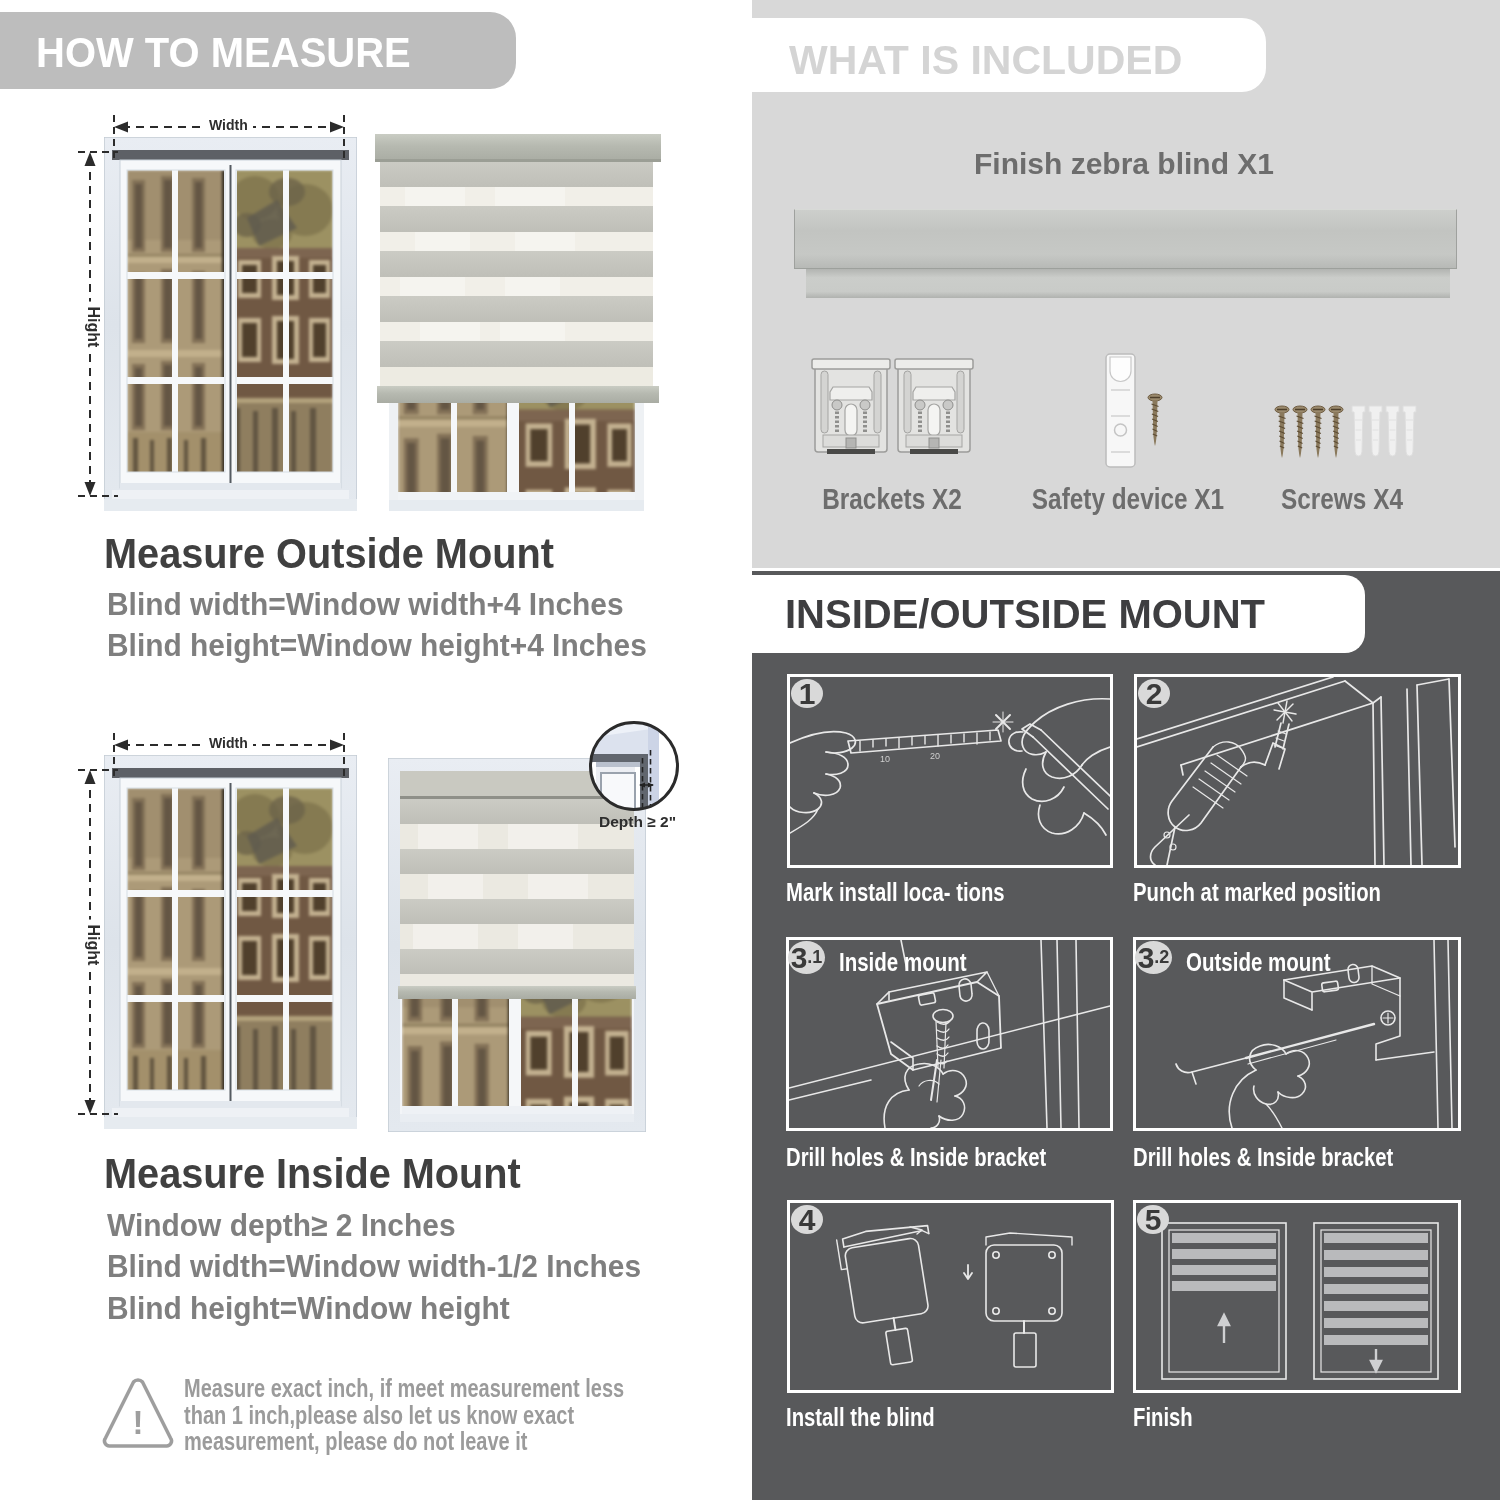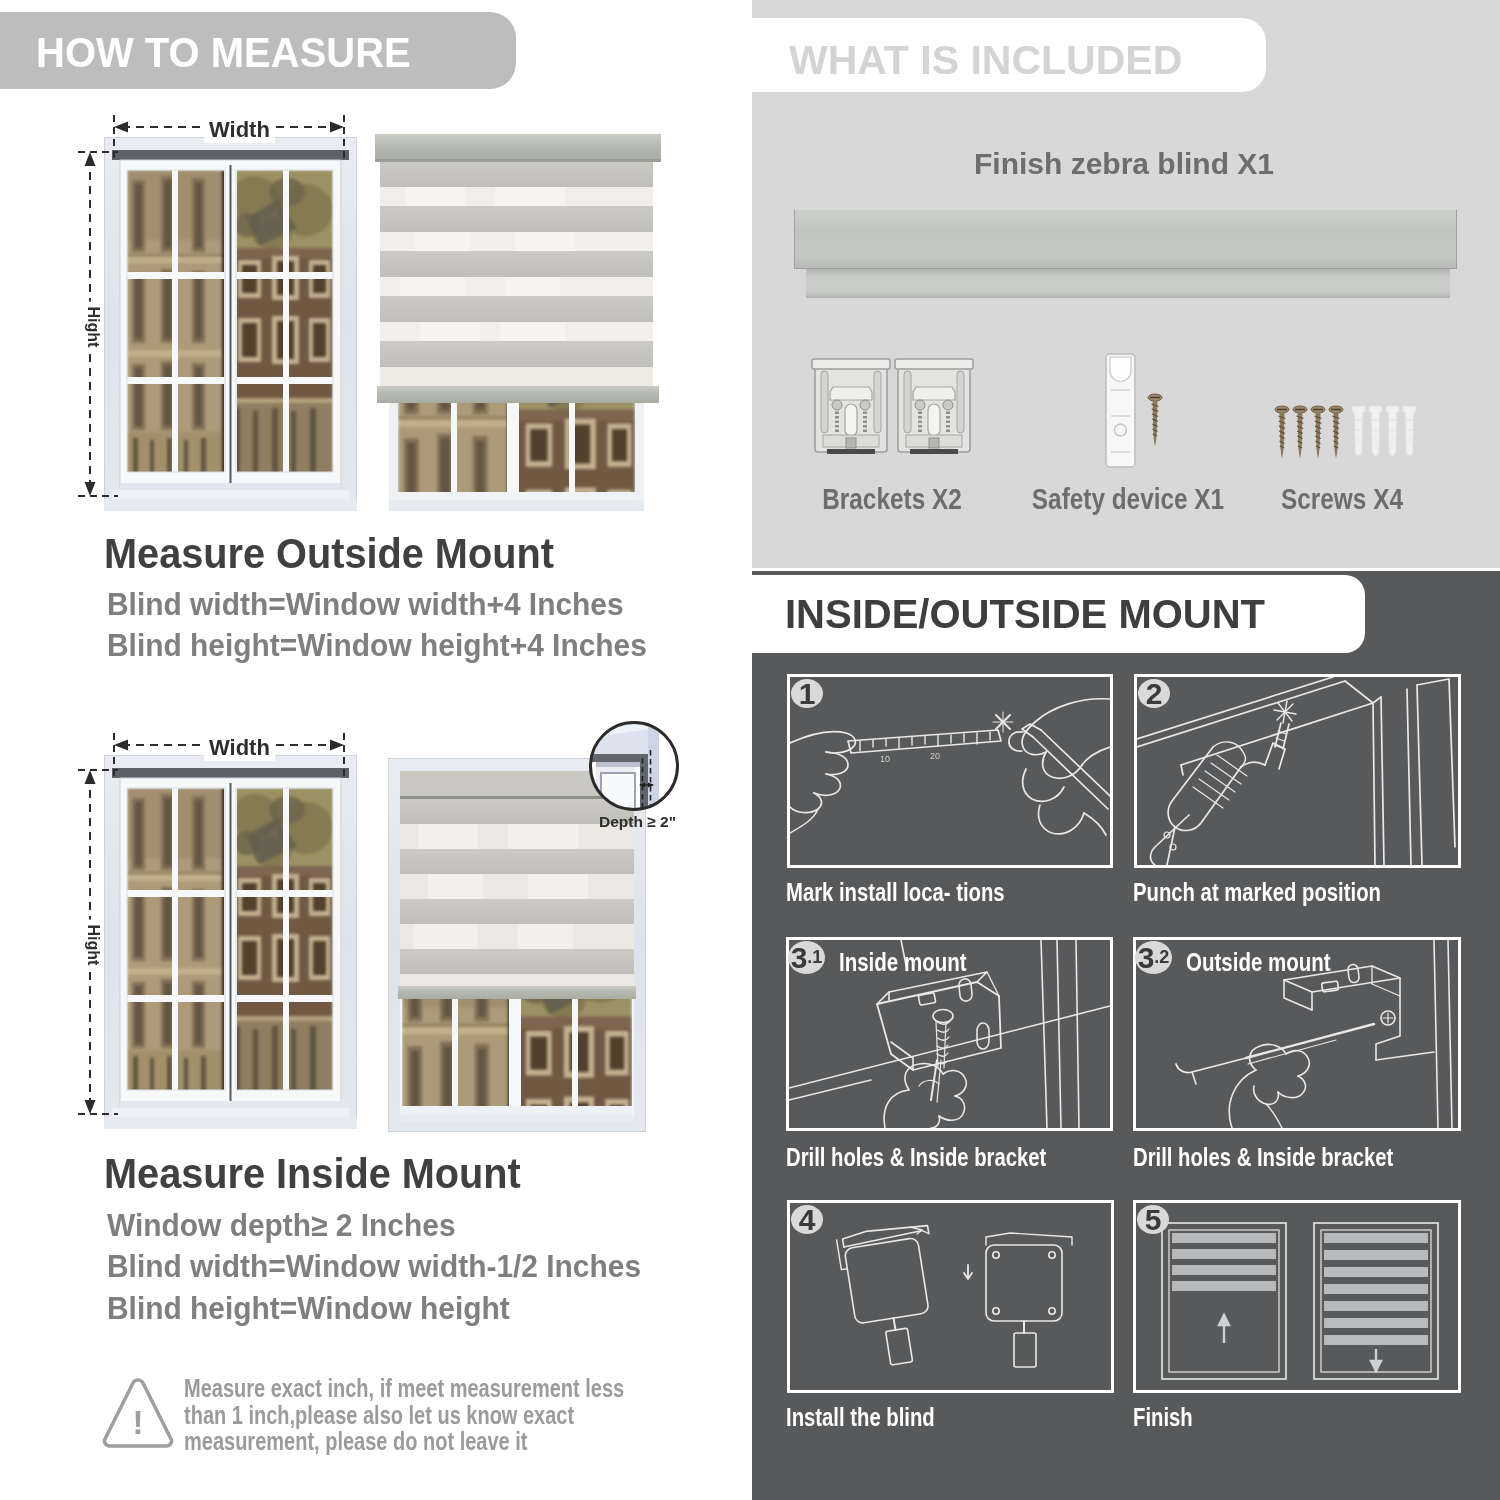--- a/index.html
+++ b/index.html
@@ -21,21 +21,21 @@
   .hdr-mount span{position:absolute;left:33px;top:19px;font-size:40px;line-height:40px;font-weight:bold;color:#3e3e40;white-space:nowrap;}
   .ibox{position:absolute;border:3px solid #ffffff;box-sizing:border-box;}
   .icap{position:absolute;color:#ffffff;font-size:26px;line-height:26px;font-weight:bold;
         transform:scaleX(0.78);transform-origin:0 0;white-space:nowrap;}
   .ihead{position:absolute;color:#ffffff;font-size:25px;line-height:25px;font-weight:bold;
         transform:scaleX(0.82);transform-origin:0 0;white-space:nowrap;z-index:3;}
   .badge{position:absolute;background:#d9d9d9;border-radius:50%;color:#3a3a3a;font-weight:bold;
          display:flex;align-items:center;justify-content:center;z-index:2;}
   .itemcap{position:absolute;font-size:29px;line-height:29px;font-weight:bold;color:#6d6d6d;
         transform:scaleX(0.84);transform-origin:50% 0;white-space:nowrap;text-align:center;}
-  .dimlabel{position:absolute;font-size:22px;font-weight:bold;color:#2e2e2e;background:#ffffff;
+  .dimlabel{position:absolute;font-size:14px;font-weight:bold;color:#2e2e2e;background:#ffffff;
         padding:0 5px;white-space:nowrap;z-index:5;}
 </style>
 </head>
 <body>
 
 <svg width="0" height="0" style="position:absolute;">
 <defs>
   <linearGradient id="frameG" x1="0" y1="0" x2="0" y2="1">
     <stop offset="0" stop-color="#e9edf3"></stop>
         <stop offset="0.5" stop-color="#dde3ea"></stop>

